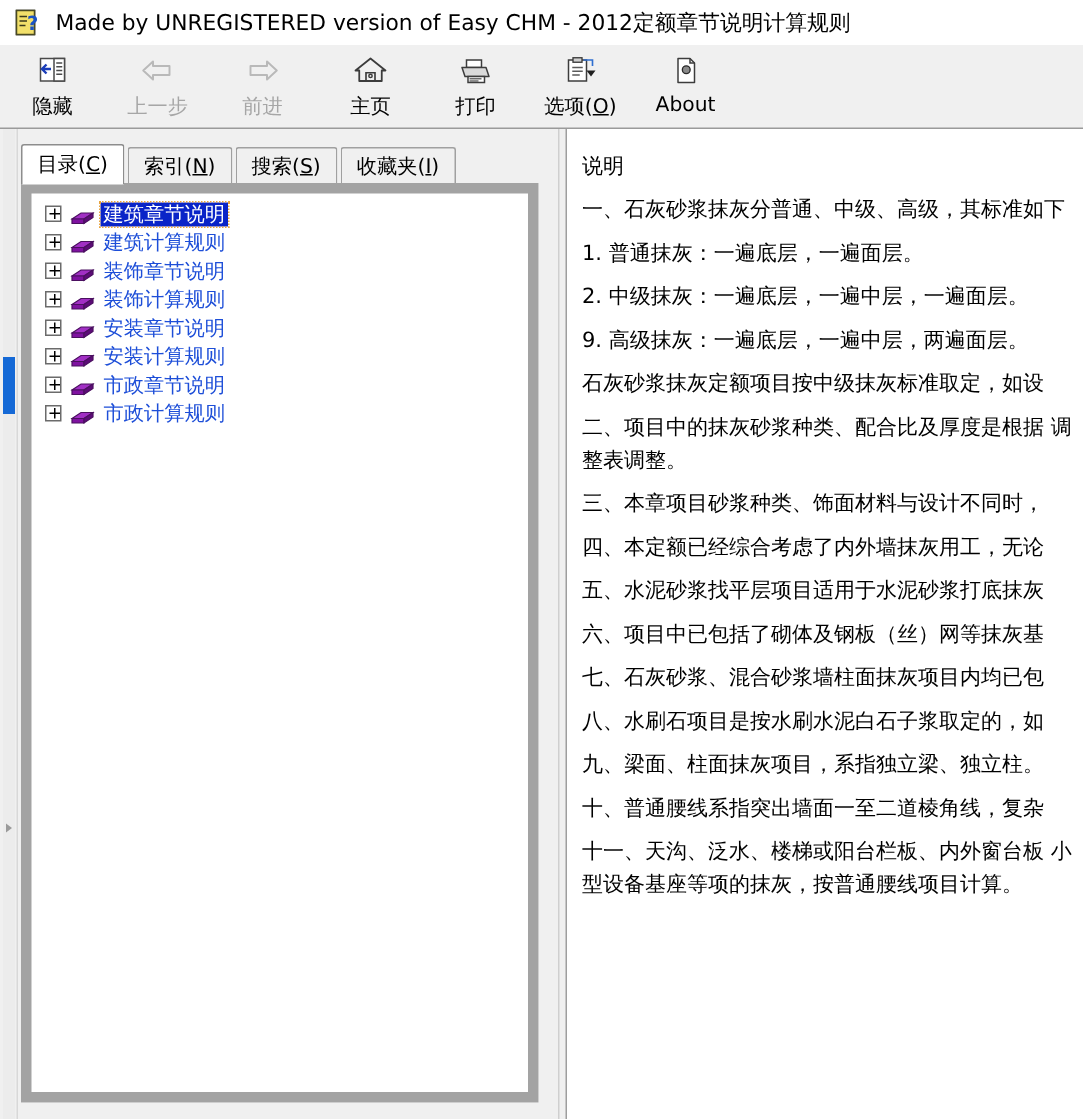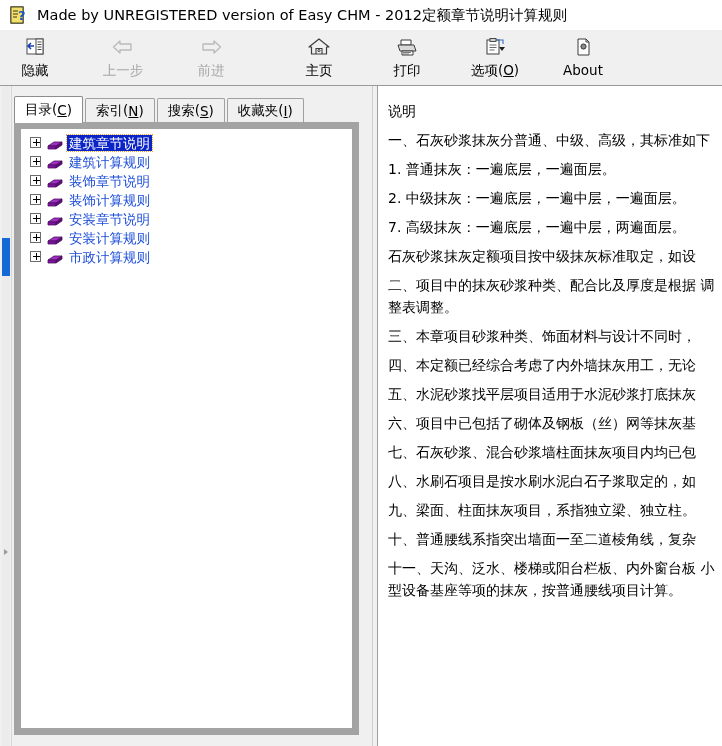--- a/index.html
+++ b/index.html
@@ -21,21 +21,21 @@
     width:20px;height:20px;margin-left:9px;margin-right:8px;position:relative;flex:0 0 auto;
   }
   .titlebar .tb-title{
     font-size:14.5px;color:#000000;white-space:nowrap;letter-spacing:0px;
   }
 
   
   .toolbar{
     position:absolute;left:0;top:30px;width:722px;height:55px;
     background:#f0f0f0;border-bottom:1px solid #9a9a9a;
-    display:flex;align-items:flex-start;gap:18px;
+    display:flex;align-items:flex-start;
   }
   .tb-btn{
     width:70px;height:53px;display:flex;flex-direction:column;
     align-items:center;justify-content:flex-start;padding-top:5px;
     box-sizing:border-box;cursor:default;
   }
   .tb-btn .glyph{height:24px;display:flex;align-items:center;justify-content:center;}
   .tb-btn .cap{font-size:13.5px;color:#000000;margin-top:3px;white-space:nowrap;}
   .tb-btn.disabled .cap{color:#a6a6a6;}
   .tb-sep{width:2px;}
@@ -313,20 +313,31 @@
           <span class="bookicon">
             <svg width="16" height="14" viewBox="0 0 16 14">
               <path d="M1 9 L7 5 L15 5 L9 9 Z" fill="#a12fc4" stroke="#4b1060" stroke-width="0.8"></path>
               <path d="M1 9 L9 9 L9 12 L1 12 Z" fill="#7f12a0" stroke="#4b1060" stroke-width="0.8"></path>
               <path d="M9 9 L15 5 L15 8 L9 12 Z" fill="#5d0b78" stroke="#4b1060" stroke-width="0.8"></path>
             </svg>
           </span>
           <span class="tlabel">安装计算规则</span>
         </div>
 
+        <div class="tnode">
+          <span class="plus"></span>
+          <span class="bookicon">
+            <svg width="16" height="14" viewBox="0 0 16 14">
+              <path d="M1 9 L7 5 L15 5 L9 9 Z" fill="#a12fc4" stroke="#4b1060" stroke-width="0.8"></path>
+              <path d="M1 9 L9 9 L9 12 L1 12 Z" fill="#7f12a0" stroke="#4b1060" stroke-width="0.8"></path>
+              <path d="M9 9 L15 5 L15 8 L9 12 Z" fill="#5d0b78" stroke="#4b1060" stroke-width="0.8"></path>
+            </svg>
+          </span>
+          <span class="tlabel">市政章节说明</span>
+        </div>
 
         <div class="tnode">
           <span class="plus"></span>
           <span class="bookicon">
             <svg width="16" height="14" viewBox="0 0 16 14">
               <path d="M1 9 L7 5 L15 5 L9 9 Z" fill="#a12fc4" stroke="#4b1060" stroke-width="0.8"></path>
               <path d="M1 9 L9 9 L9 12 L1 12 Z" fill="#7f12a0" stroke="#4b1060" stroke-width="0.8"></path>
               <path d="M9 9 L15 5 L15 8 L9 12 Z" fill="#5d0b78" stroke="#4b1060" stroke-width="0.8"></path>
             </svg>
           </span>
@@ -338,21 +349,21 @@
   </div>
 
   <div class="pane-edge"></div>
 
   <div class="content">
     <div class="content-inner">
       <div class="doc-h">说明</div>
       <div class="doc-p">一、石灰砂浆抹灰分普通、中级、高级，其标准如下</div>
       <div class="doc-p">1. 普通抹灰：一遍底层，一遍面层。</div>
       <div class="doc-p">2. 中级抹灰：一遍底层，一遍中层，一遍面层。</div>
-      <div class="doc-p">7. 高级抹灰：一遍底层，一遍中层，两遍面层。</div>
+      <div class="doc-p">9. 高级抹灰：一遍底层，一遍中层，两遍面层。</div>
       <div class="doc-p">石灰砂浆抹灰定额项目按中级抹灰标准取定，如设</div>
       <div class="doc-p wrap">二、项目中的抹灰砂浆种类、配合比及厚度是根据
 调整表调整。</div>
       <div class="doc-p">三、本章项目砂浆种类、饰面材料与设计不同时，</div>
       <div class="doc-p">四、本定额已经综合考虑了内外墙抹灰用工，无论</div>
       <div class="doc-p">五、水泥砂浆找平层项目适用于水泥砂浆打底抹灰</div>
       <div class="doc-p">六、项目中已包括了砌体及钢板（丝）网等抹灰基</div>
       <div class="doc-p">七、石灰砂浆、混合砂浆墙柱面抹灰项目内均已包</div>
       <div class="doc-p">八、水刷石项目是按水刷水泥白石子浆取定的，如</div>
       <div class="doc-p">九、梁面、柱面抹灰项目，系指独立梁、独立柱。</div>

